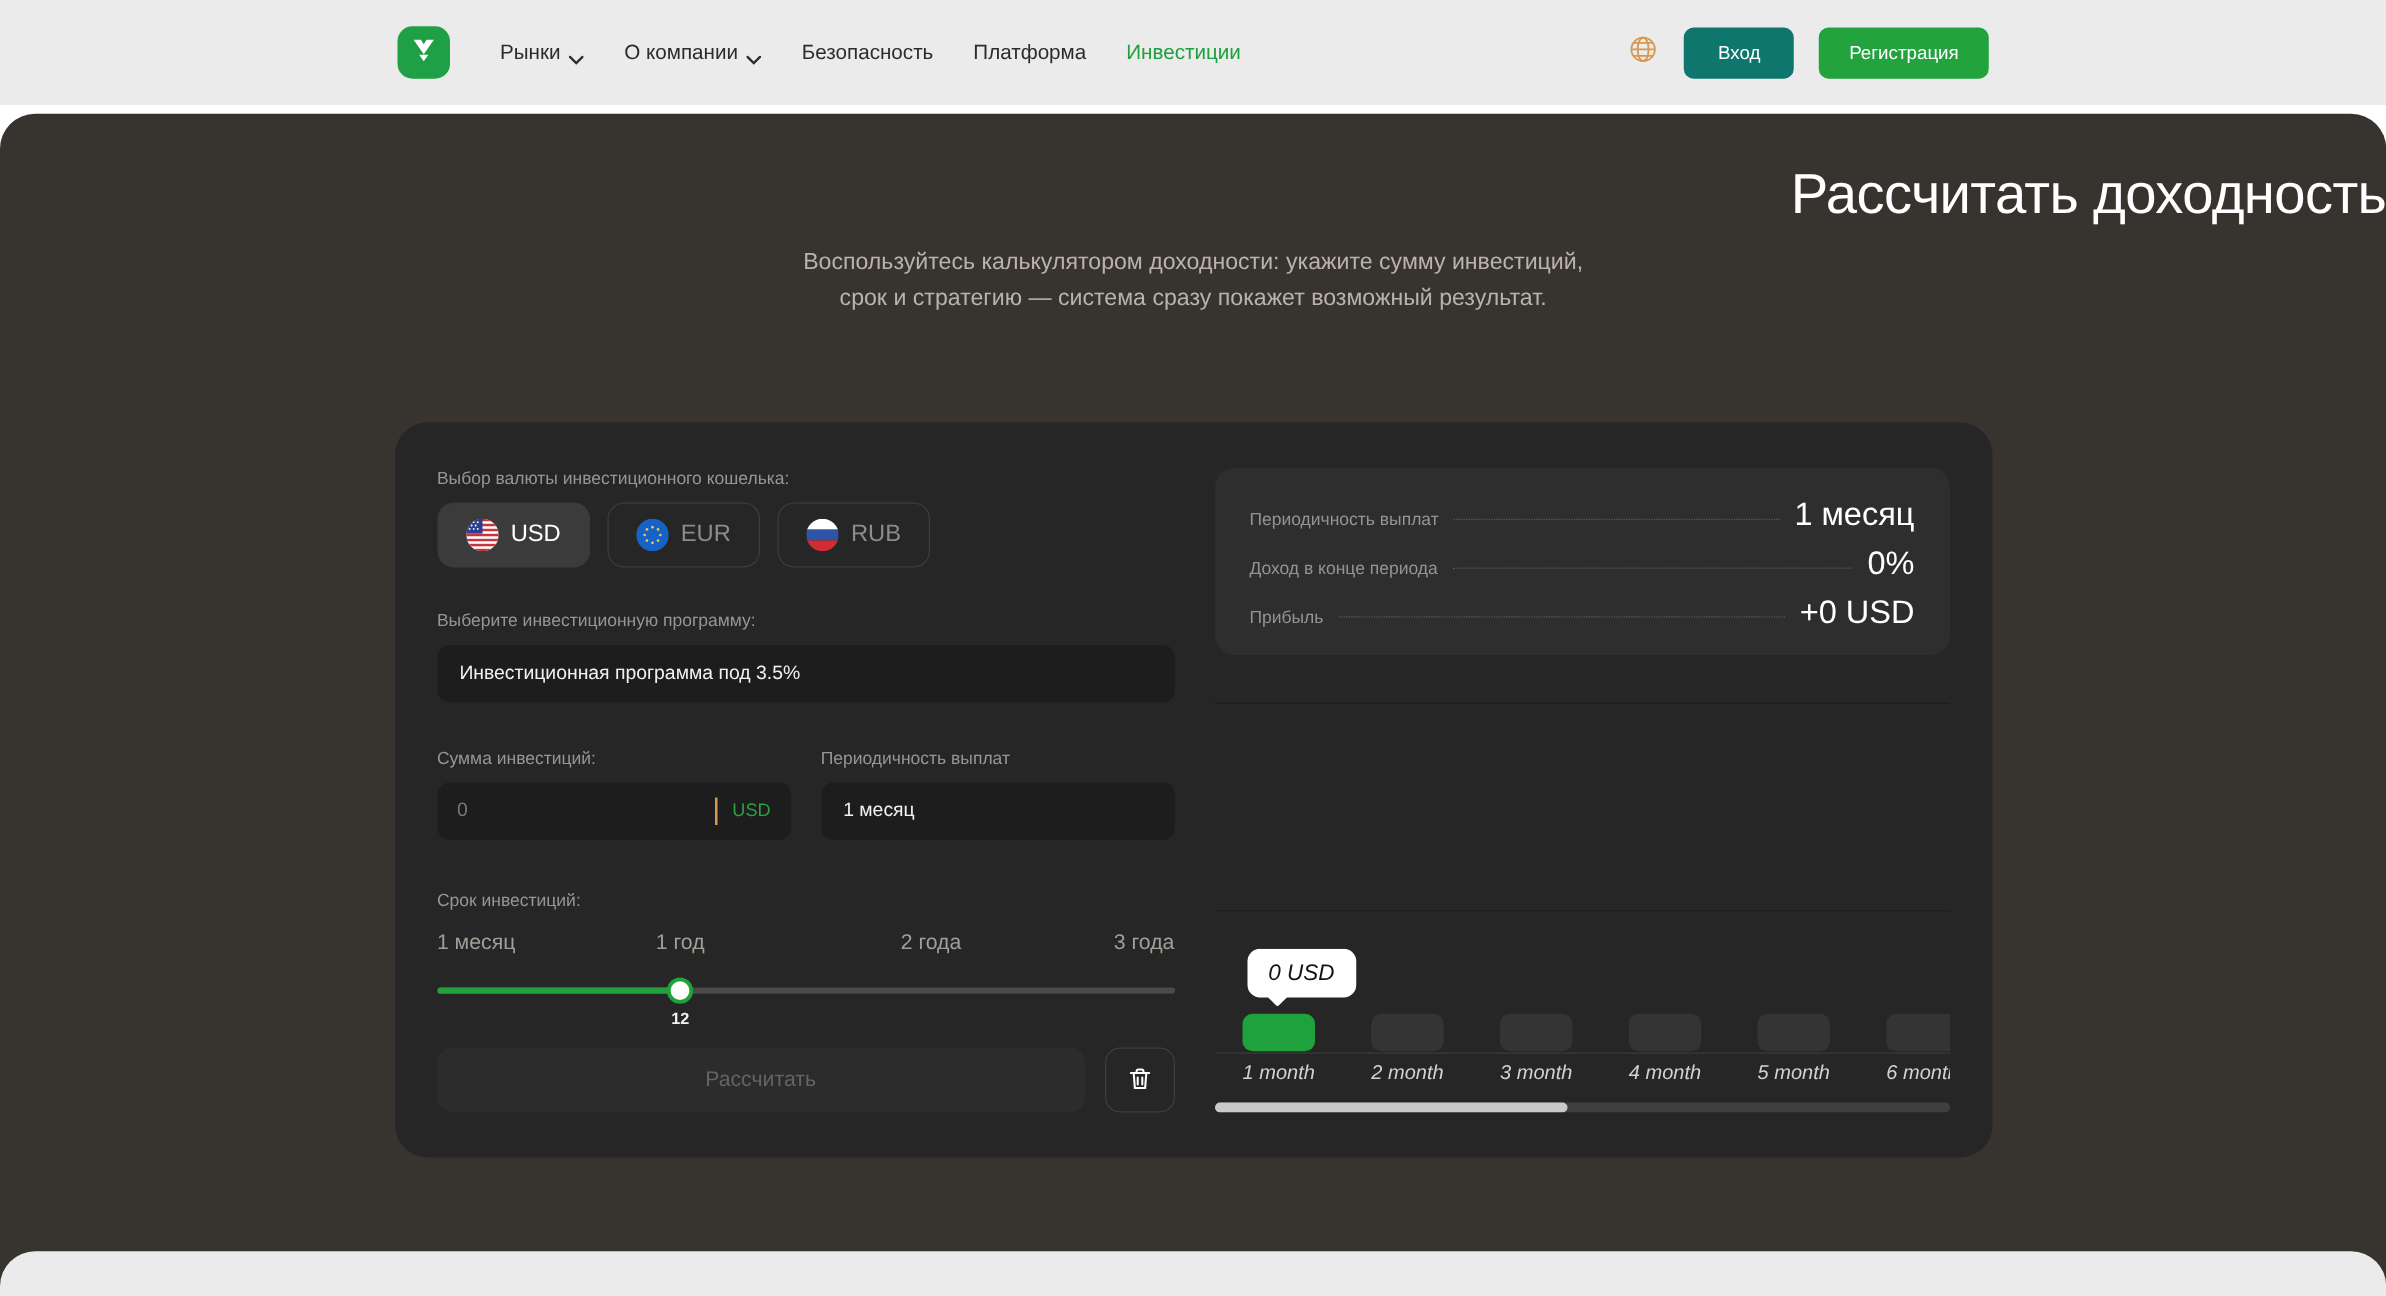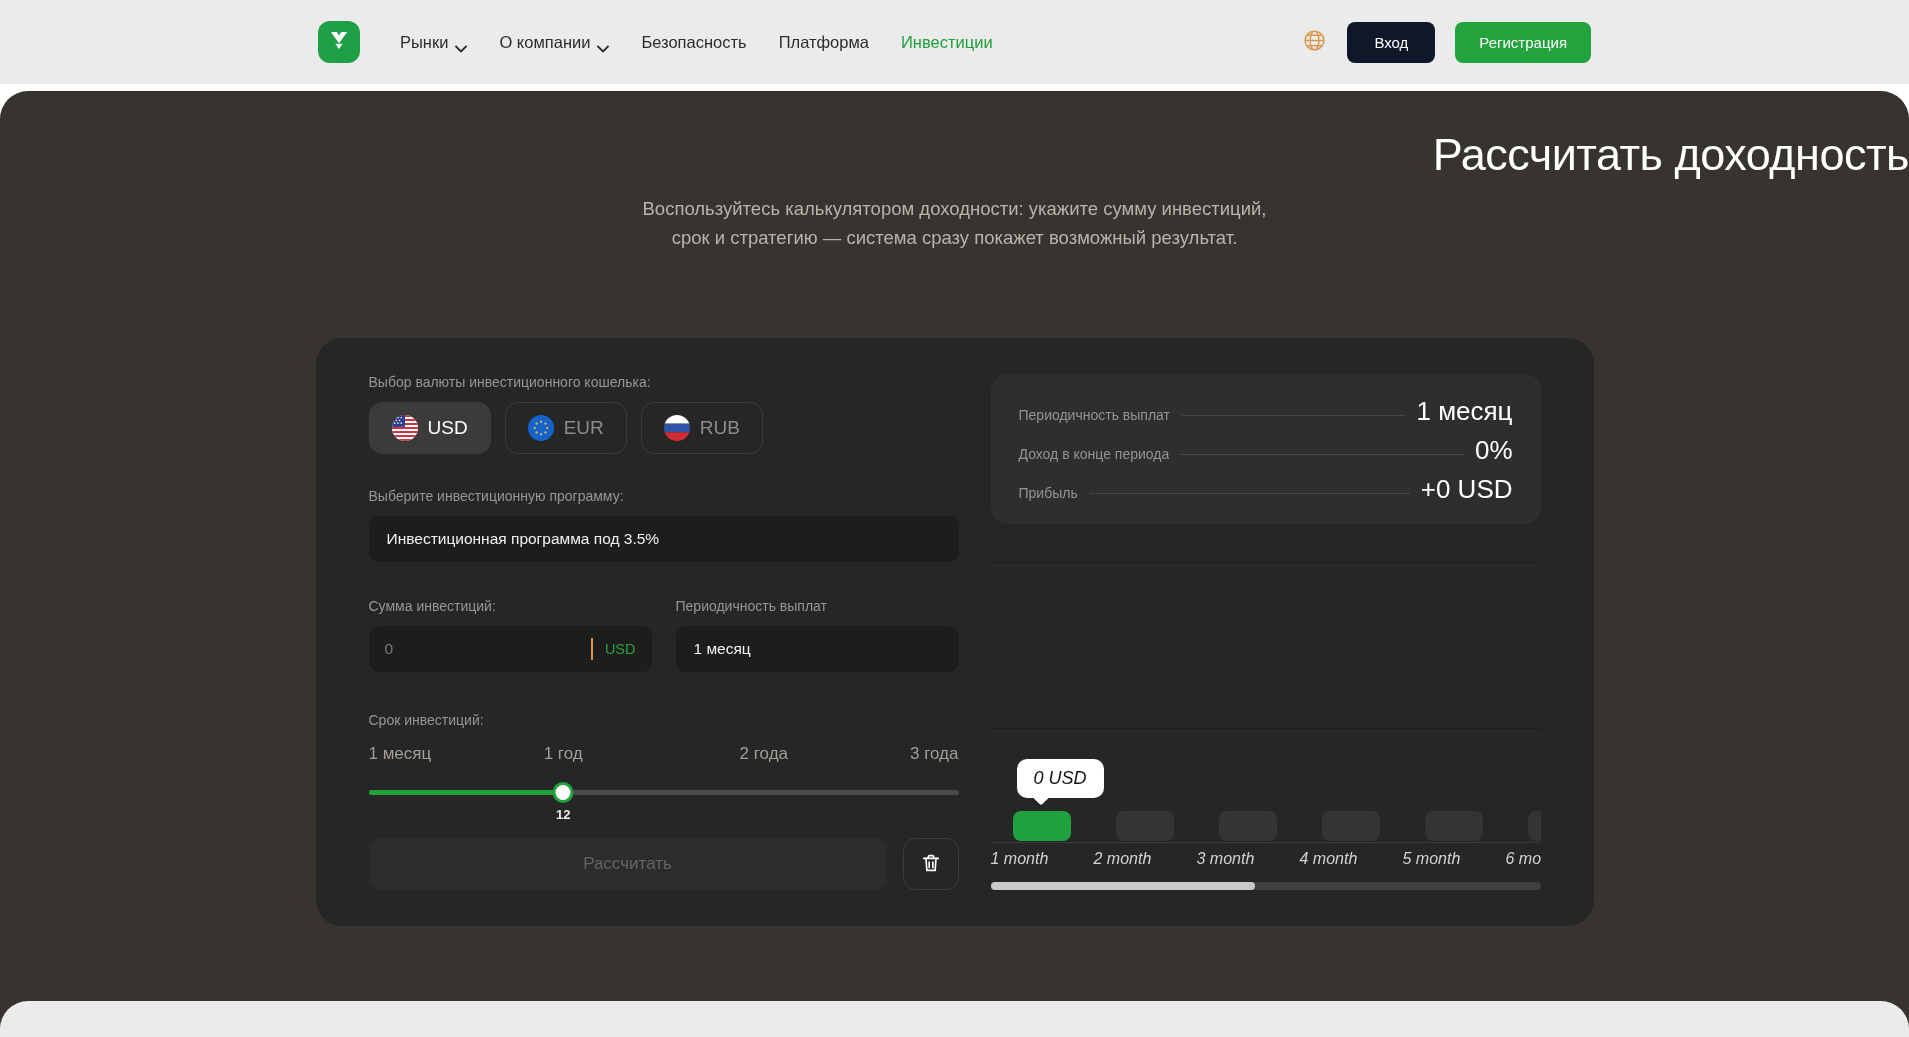--- a/index.html
+++ b/index.html
@@ -13,35 +13,35 @@
   .nav-left { display:flex; align-items:center; gap:40px; }
   .logo { width:42px; height:42px; border-radius:12px; background:#1fa046; display:flex;
           align-items:center; justify-content:center; cursor:pointer; }
   .nav-menu { display:flex; align-items:flex-end; gap:32px; list-style:none; }
   .nav-item { display:flex; align-items:center; gap:7px; font-size:16.5px; font-weight:500;
               color:#2e2c29; cursor:pointer; white-space:nowrap; }
   .nav-item.active { color:#1fa03c; }
   .chev { width:12px; height:8px; display:inline-block; }
   .nav-right { margin-left:auto; display:flex; align-items:center; gap:20px; }
   .globe-btn { width:26px; height:26px; display:flex; align-items:center; justify-content:center; cursor:pointer; }
-  .btn-login { background:#0f172a; color:#fff; border:none; border-radius:8px; padding:12px 27px;
+  .btn-login { background:#0f766e; color:#fff; border:none; border-radius:8px; padding:12px 27px;
                font-size:15px; font-family:inherit; cursor:pointer; }
   .btn-register { background:#22a33d; color:#fff; border:none; border-radius:8px; padding:12px 24px;
                font-size:15px; font-family:inherit; cursor:pointer; }
 
   
   .dark-section { position:absolute; top:91px; left:0; right:0; bottom:0; background:#37332e;
                   border-radius:28px 28px 0 0; padding-top:38px; }
   .hero-title { text-align:right; color:#ffffff; font-size:45px; font-weight:500; letter-spacing:-0.5px; }
   .hero-subtitle { margin-top:14px; text-align:center; color:#b9b3ac; font-size:18.5px; line-height:1.55;
                    white-space:pre-line; }
 
   
   .calc-card { width:1278px; height:588px; margin:86px auto 0; background:#262626; border-radius:26px;
-               padding:36px 53px; display:flex; gap:32px; }
+               padding:36px 34px; display:flex; gap:32px; }
   .col-left { width:590px; flex:0 0 590px; display:flex; flex-direction:column; }
   .col-right { flex:1; display:flex; flex-direction:column; min-width:0; }
 
   .field-label { color:#989691; font-size:14px; margin-bottom:12px; }
 
   .currency-row { display:flex; gap:14px; margin-bottom:34px; }
   .currency-btn { display:flex; align-items:center; gap:10px; height:52px; padding:0 22px;
                   border-radius:13px; border:1px solid #3c3c3c; background:transparent; color:#8c8c8c;
                   font-size:19px; font-family:inherit; cursor:pointer; }
   .currency-btn.selected { background:#3b3b3b; border-color:#3b3b3b; color:#ffffff; }
@@ -97,21 +97,21 @@
   .chart { position:relative; margin-top:30px; overflow:hidden;font-style:italic; }
   .tooltip { position:absolute; top:0; left:26px; background:#ffffff; border-radius:10px; padding:9px 17px;
              color:#141414; font-size:18px; font-weight:500; z-index:2; }
   .tooltip-pointer { position:absolute; bottom:-5px; left:18px; width:12px; height:12px; background:#ffffff;
                      transform:rotate(45deg); border-radius:2px; }
   .bars-row { display:flex; margin-top:52px; width:620px; }
   .bar-slot { flex:0 0 103px; display:flex; justify-content:center; }
   .bar { width:58px; height:30px; border-radius:8px; background:#343434; cursor:pointer; }
   .bar.highlight { background:#1fa23d; }
   .labels-row { display:flex; width:620px; border-top:1px solid #3a3a3a; margin-top:1px; padding-top:7px; }
-  .bar-label { flex:0 0 103px; color:#d2d2d2; font-size:16px; white-space:nowrap; }
+  .bar-label { flex:0 0 103px; text-align:center; color:#d2d2d2; font-size:16px; white-space:nowrap; }
   .chart-scrollbar { margin-top:14px; height:8px; border-radius:4px; background:#413f3d; position:relative; }
   .chart-scrollbar-thumb { position:absolute; left:0; top:0; height:8px; width:48%; border-radius:4px;
                            background:#c9c9c9; cursor:grab; }
 
   
   .footer-band { position:absolute; bottom:0; left:0; right:0; height:36px; background:#ebebeb;
                  border-radius:28px 28px 0 0; z-index:6; }
 </style>
 </head>
 <body>

